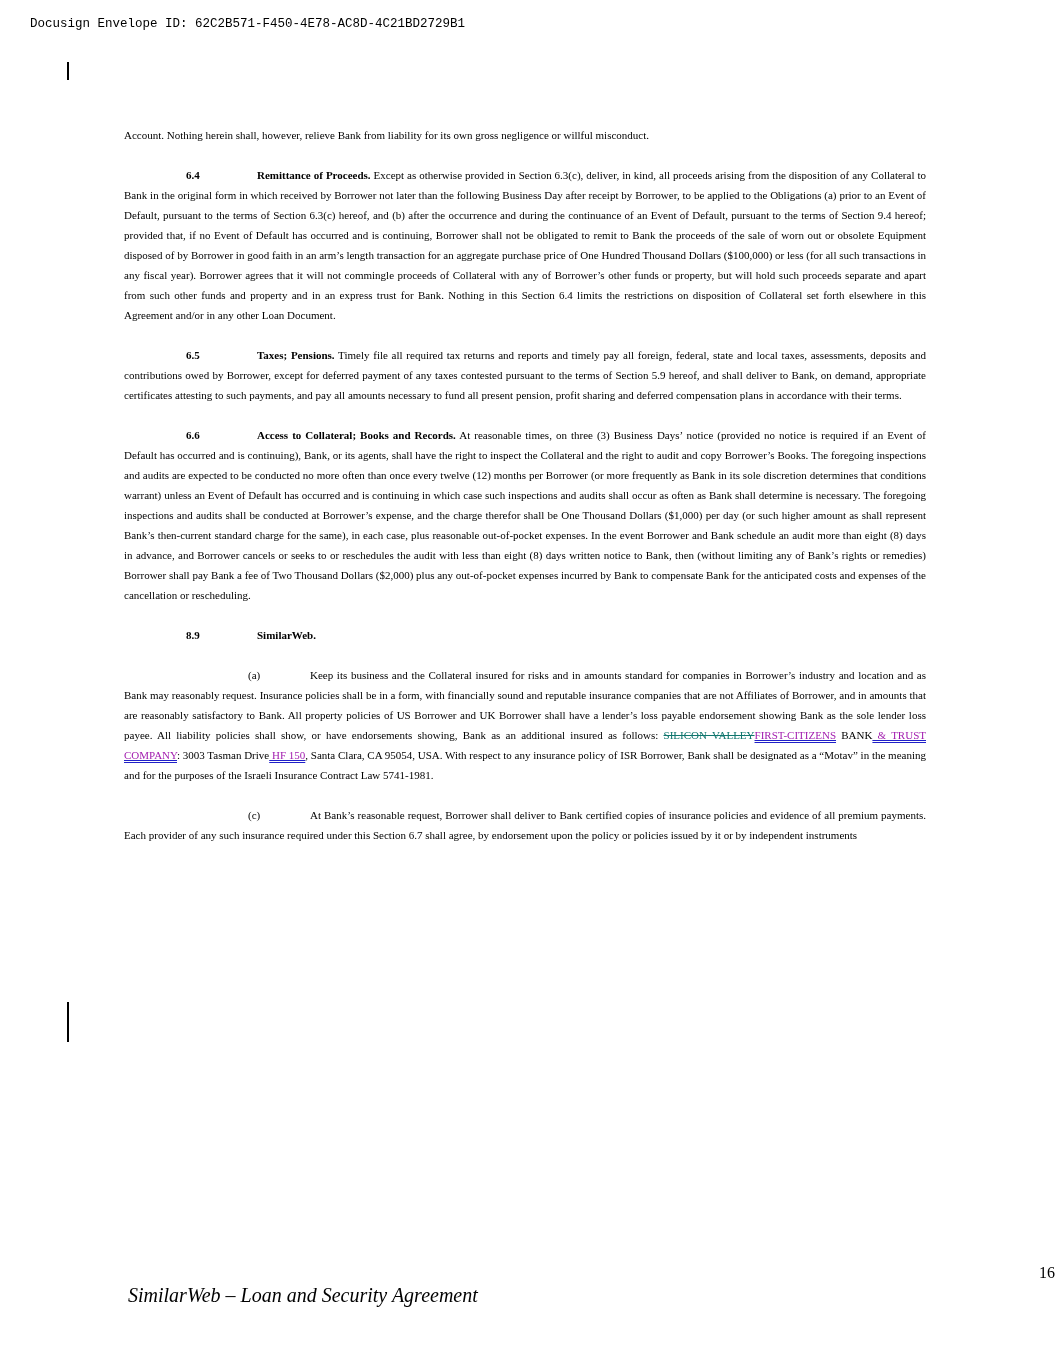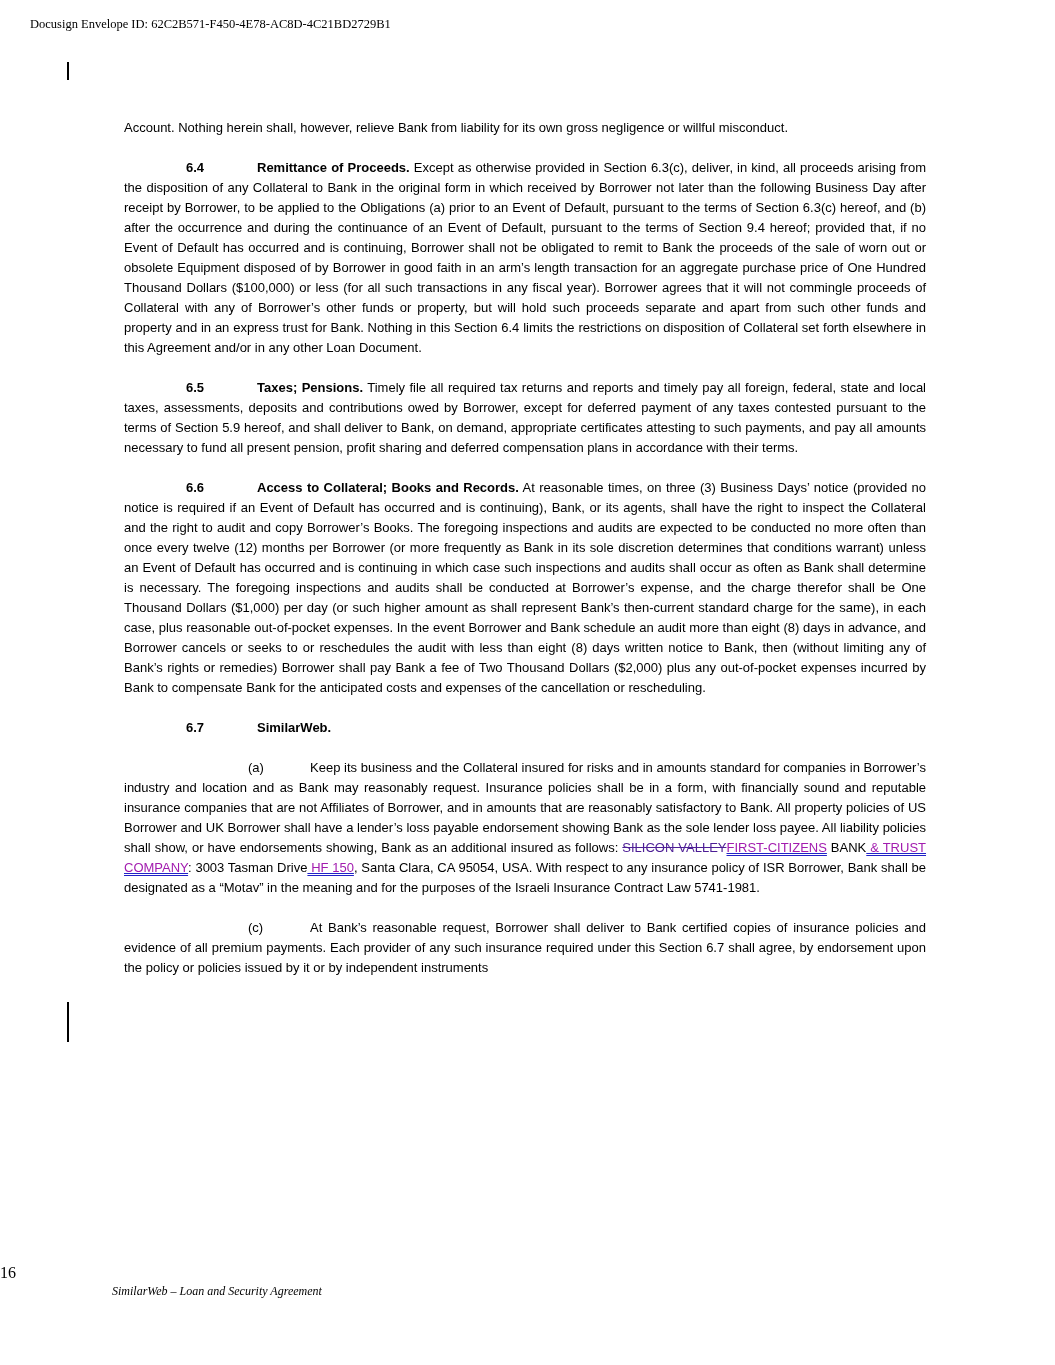--- a/index.html
+++ b/index.html
@@ -1,62 +1,62 @@
 <!DOCTYPE html>
 <html><head>
 <meta charset="utf-8">
 <style>
   html, body { margin: 0; padding: 0; background: #ffffff; }
   body { width: 1055px; height: 1365px; position: relative; overflow: hidden; }
   .envelope {
     position: absolute; left: 30px; top: 17px;
-    font-family: Liberation Serif, serif; font-size: 12.5px; color: #000;
+    font-family: Liberation Mono, monospace; font-size: 12.5px; color: #000;
   }
   .change-bar { position: absolute; width: 2px; background: #000; }
   .page {
-    position: absolute; left: 124px; top: 118px; width: 802px;
-    font-family: Liberation Sans, sans-serif; font-size: 13px; line-height: 20px; color: #000;
+    position: absolute; left: 124px; top: 125px; width: 802px;
+    font-family: Liberation Serif, serif; font-size: 11px; line-height: 20px; color: #000;
     text-align: justify;
   }
   .para { margin: 0 0 20px 0; }
   .indent1 { text-indent: 62px; }
   .indent2 { text-indent: 124px; }
   .sec-num { font-weight: bold; display: inline-block; width: 62px; text-indent: 0; }
   .sub-num { display: inline-block; width: 62px; text-indent: 0; }
   .bold { font-weight: bold; margin-left: 9px; }
-  .del { color: #4c1d95; text-decoration: line-through; }
+  .del { color: #0f766e; text-decoration: line-through; }
   .ins { color: #a21caf; text-decoration: underline double; text-decoration-color: #2020c8; }
   .page-number {
-    position: absolute; left: 0; width: 1055px; top: 1264px; text-align: left;
+    position: absolute; left: 0; width: 1055px; top: 1264px; text-align: right;
     font-family: "Liberation Serif", serif; font-size: 16px;
   }
   .footer {
-    position: absolute; left: 112px; top: 1284px;
-    font-family: "Liberation Serif", serif; font-size: 12px; font-style: italic;
+    position: absolute; left: 128px; top: 1284px;
+    font-family: "Liberation Serif", serif; font-size: 20px; font-style: italic;
   }
 </style>
 </head>
 <body>
 
 <div class="envelope">Docusign Envelope ID: 62C2B571-F450-4E78-AC8D-4C21BD2729B1</div>
 
 <div class="change-bar" style="left:67px; top:62px; height:18px;"></div>
 <div class="change-bar" style="left:67px; top:1002px; height:40px;"></div>
 
 <div class="page">
 
   <p class="para">Account.  Nothing herein shall, however, relieve Bank from liability for its own gross negligence or willful misconduct.</p>
 
   <p class="para indent1"><span class="sec-num">6.4</span><span class="bold">Remittance of Proceeds.</span><span>  Except as otherwise provided in Section 6.3(c), deliver, in kind, all proceeds arising from the disposition of any Collateral to Bank in the original form in which received by Borrower not later than the following Business Day after receipt by Borrower, to be applied to the Obligations (a) prior to an Event of Default, pursuant to the terms of Section 6.3(c) hereof, and (b) after the occurrence and during the continuance of an Event of Default, pursuant to the terms of Section 9.4 hereof; provided that, if no Event of Default has occurred and is continuing, Borrower shall not be obligated to remit to Bank the proceeds of the sale of worn out or obsolete Equipment disposed of by Borrower in good faith in an arm’s length transaction for an aggregate purchase price of One Hundred Thousand Dollars ($100,000) or less (for all such transactions in any fiscal year).  Borrower agrees that it will not commingle proceeds of Collateral with any of Borrower’s other funds or property, but will hold such proceeds separate and apart from such other funds and property and in an express trust for Bank.  Nothing in this Section 6.4 limits the restrictions on disposition of Collateral set forth elsewhere in this Agreement and/or in any other Loan Document.</span></p>
 
   <p class="para indent1"><span class="sec-num">6.5</span><span class="bold">Taxes; Pensions.</span><span>  Timely file all required tax returns and reports and timely pay all foreign, federal, state and local taxes, assessments, deposits and contributions owed by Borrower, except for deferred payment of any taxes contested pursuant to the terms of Section 5.9 hereof, and shall deliver to Bank, on demand, appropriate certificates attesting to such payments, and pay all amounts necessary to fund all present pension, profit sharing and deferred compensation plans in accordance with their terms.</span></p>
 
   <p class="para indent1"><span class="sec-num">6.6</span><span class="bold">Access to Collateral; Books and Records.</span><span>  At reasonable times, on three (3) Business Days’ notice (provided no notice is required if an Event of Default has occurred and is continuing), Bank, or its agents, shall have the right to inspect the Collateral and the right to audit and copy Borrower’s Books. The foregoing inspections and audits are expected to be conducted no more often than once every twelve (12) months per Borrower (or more frequently as Bank in its sole discretion determines that conditions warrant) unless an Event of Default has occurred and is continuing in which case such inspections and audits shall occur as often as Bank shall determine is necessary. The foregoing inspections and audits shall be conducted at Borrower’s expense, and the charge therefor shall be One Thousand Dollars ($1,000) per day (or such higher amount as shall represent Bank’s then-current standard charge for the same), in each case, plus reasonable out-of-pocket expenses.  In the event Borrower and Bank schedule an audit more than eight (8) days in advance, and Borrower cancels or seeks to or reschedules the audit with less than eight (8) days written notice to Bank, then (without limiting any of Bank’s rights or remedies) Borrower shall pay Bank a fee of Two Thousand Dollars ($2,000) plus any out-of-pocket expenses incurred by Bank to compensate Bank for the anticipated costs and expenses of the cancellation or rescheduling.</span></p>
 
-  <p class="para indent1"><span class="sec-num">6.7</span><span class="bold">SimilarWeb.</span></p>
+  <p class="para indent1"><span class="sec-num">8.9</span><span class="bold">SimilarWeb.</span></p>
 
   <p class="para indent2"><span class="sub-num">(a)</span><span>Keep its business and the Collateral insured for risks and in amounts standard for companies in Borrower’s industry and location and as Bank may reasonably request.  Insurance policies shall be in a form, with financially sound and reputable insurance companies that are not Affiliates of Borrower, and in amounts that are reasonably satisfactory to Bank.  All property policies of US Borrower and UK Borrower shall have a lender’s loss payable endorsement showing Bank as the sole lender loss payee.  All liability policies shall show, or have endorsements showing, Bank as an additional insured as follows: </span><span class="del">SILICON VALLEY</span><span class="ins">FIRST-CITIZENS</span><span> BANK</span><span class="ins"> &amp; TRUST COMPANY</span><span>: 3003 Tasman Drive</span><span class="ins"> HF 150</span><span>, Santa Clara, CA 95054, USA. With respect to any insurance policy of ISR Borrower, Bank shall be designated as a “Motav” in the meaning and for the purposes of the Israeli Insurance Contract Law 5741-1981.</span></p>
 
 
   <p class="para indent2"><span class="sub-num">(c)</span><span>At Bank’s reasonable request, Borrower shall deliver to Bank certified copies of insurance policies and evidence of all premium payments.  Each provider of any such insurance required under this Section 6.7 shall agree, by endorsement upon the policy or policies issued by it or by independent instruments</span></p>
 
 </div>
 
 <div class="page-number">16</div>
 <div class="footer">SimilarWeb – Loan and Security Agreement</div>

